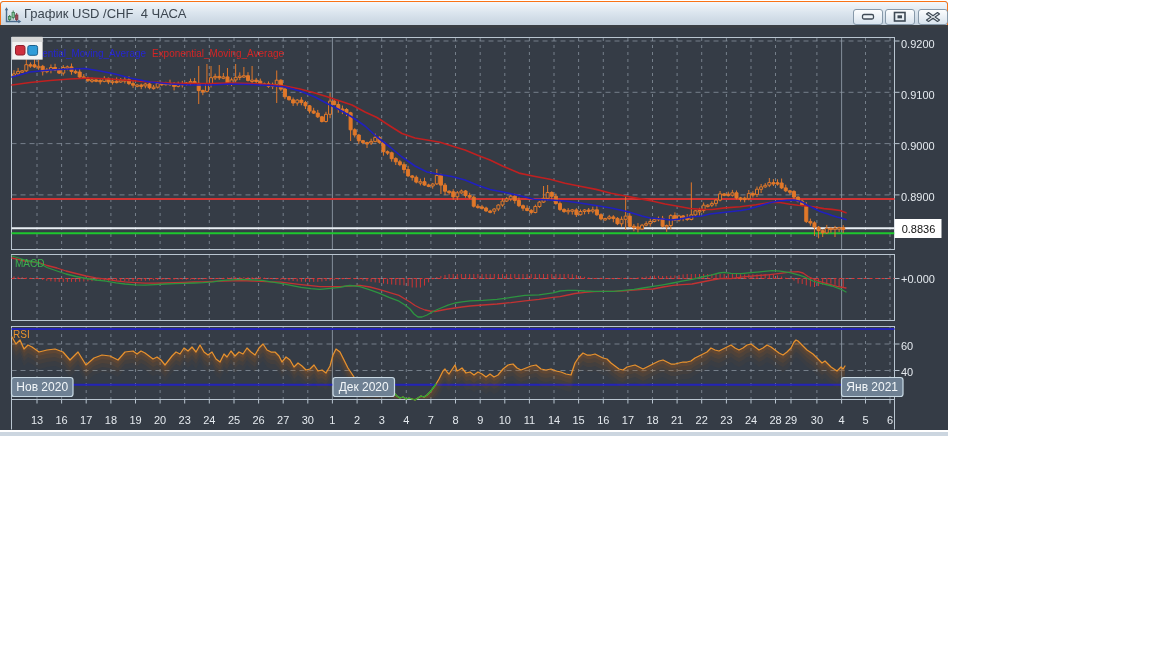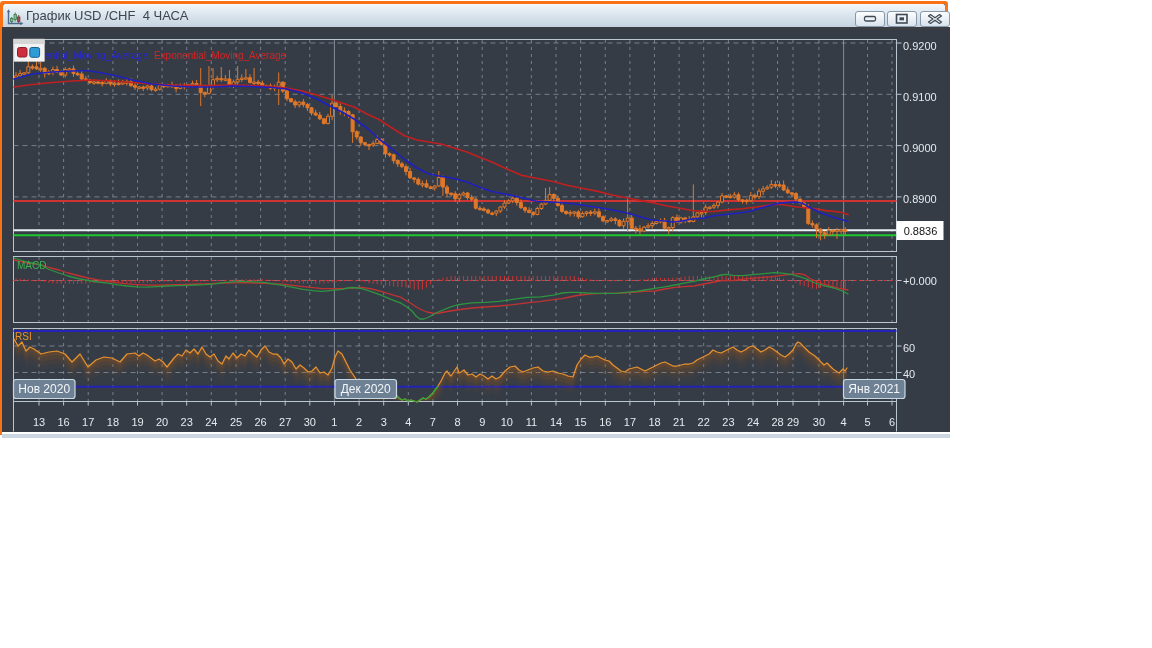--- a/index.html
+++ b/index.html
@@ -1,16 +1,16 @@
 <!DOCTYPE html>
 <html><head><meta charset="utf-8"><style>
 html,body{margin:0;padding:0;background:#fff;width:1152px;height:648px;overflow:hidden}
 *{box-sizing:border-box}
 body{font-family:"Liberation Sans",sans-serif}
-#win{position:absolute;left:0;top:1px;width:948px;height:434px;border:3px solid #f97316;border-radius:3px 3px 0 0;background:#353c46}
+#win{position:absolute;left:0;top:1px;width:948px;height:434px;border:1px solid #f97316;border-radius:3px 3px 0 0;background:#353c46}
 #tbar{position:absolute;left:0;top:0;width:100%;height:24px;border-radius:2px 2px 0 0;background:linear-gradient(#f4f8fb 0%,#dbe5ee 45%,#c5d2de 100%)}
 #tbar .tt{position:absolute;left:23px;top:4px;font-size:13px;color:#3c4650}
 .wbtn{position:absolute;top:6.5px;width:30px;height:16px;border:1px solid #8799a9;border-radius:3px;background:linear-gradient(#fcfdfe,#d8e3ed)}
 #bstrip{position:absolute;left:-1px;top:427.5px;width:948px;height:2.5px;background:#fff}
 #bstrip2{position:absolute;left:-1px;top:430px;width:948px;height:4px;background:#ccd6e0}
 </style></head><body>
 <div id="win">
 <div id="tbar">
 <svg style="position:absolute;left:3px;top:5px" width="18" height="17" viewBox="0 0 18 17">
 <path d="M2.5 2 L2.5 14.5 L15.5 14.5" stroke="#4a6b8c" stroke-width="1.4" fill="none"></path>

